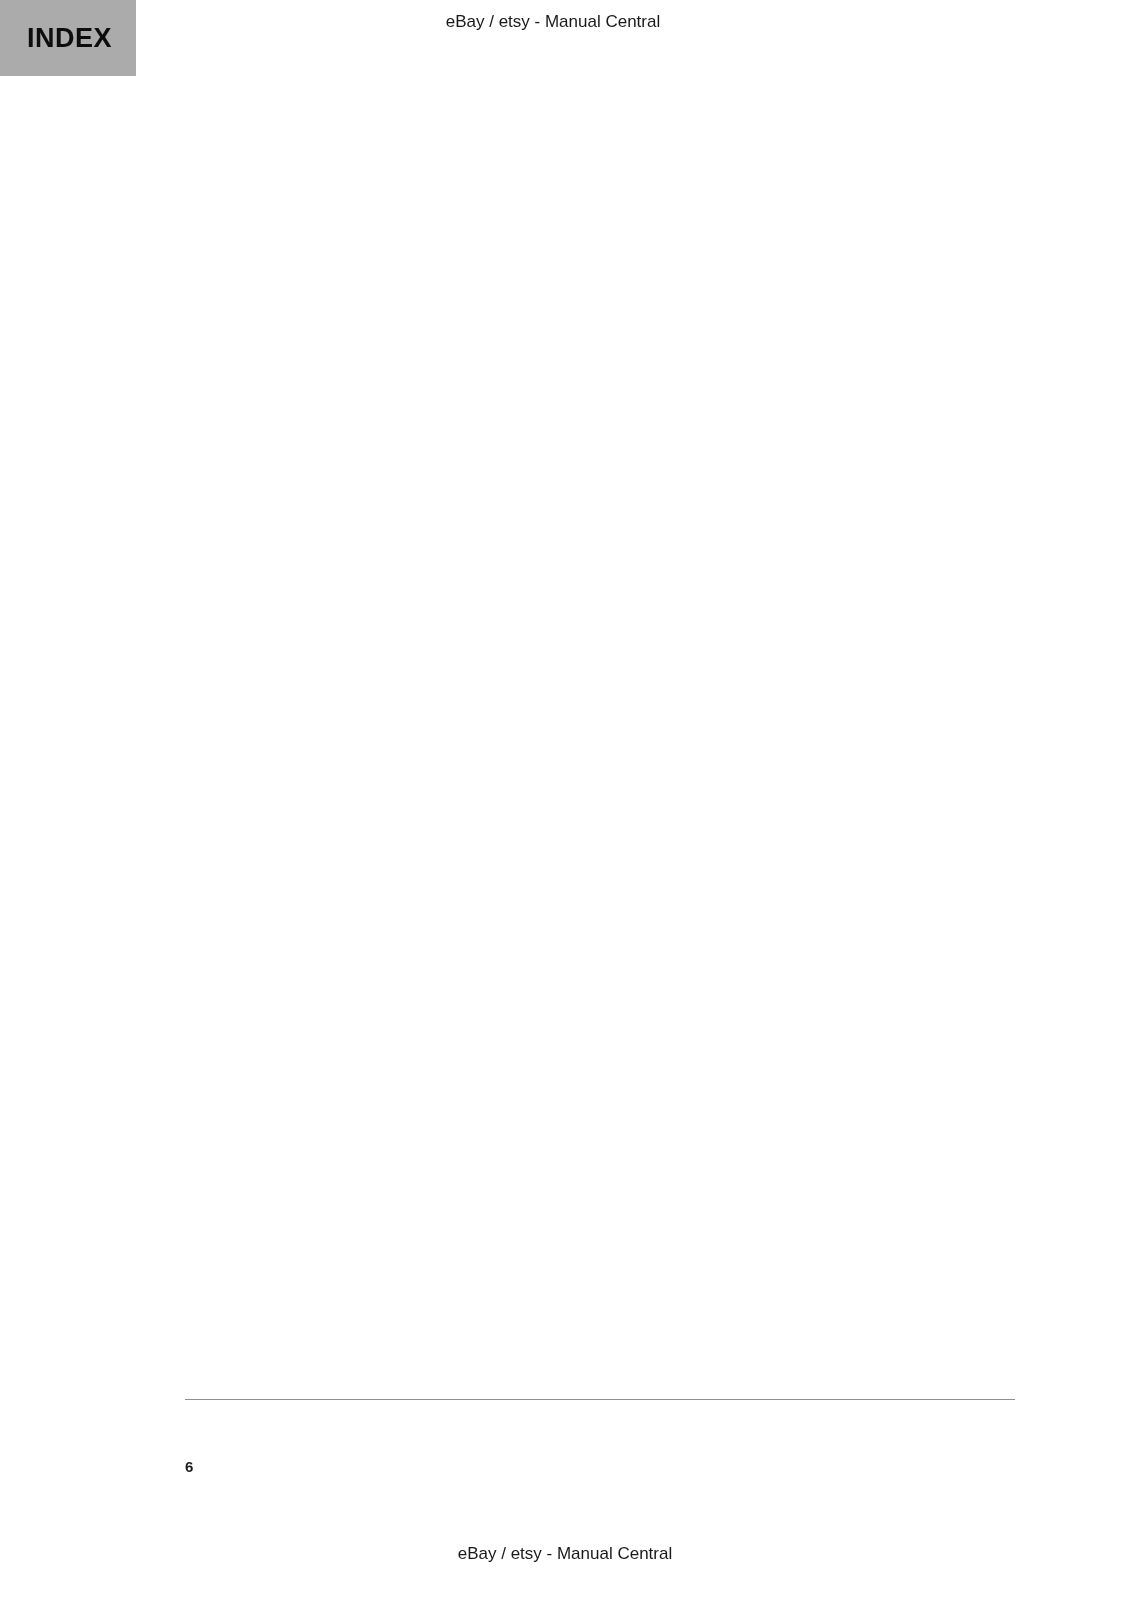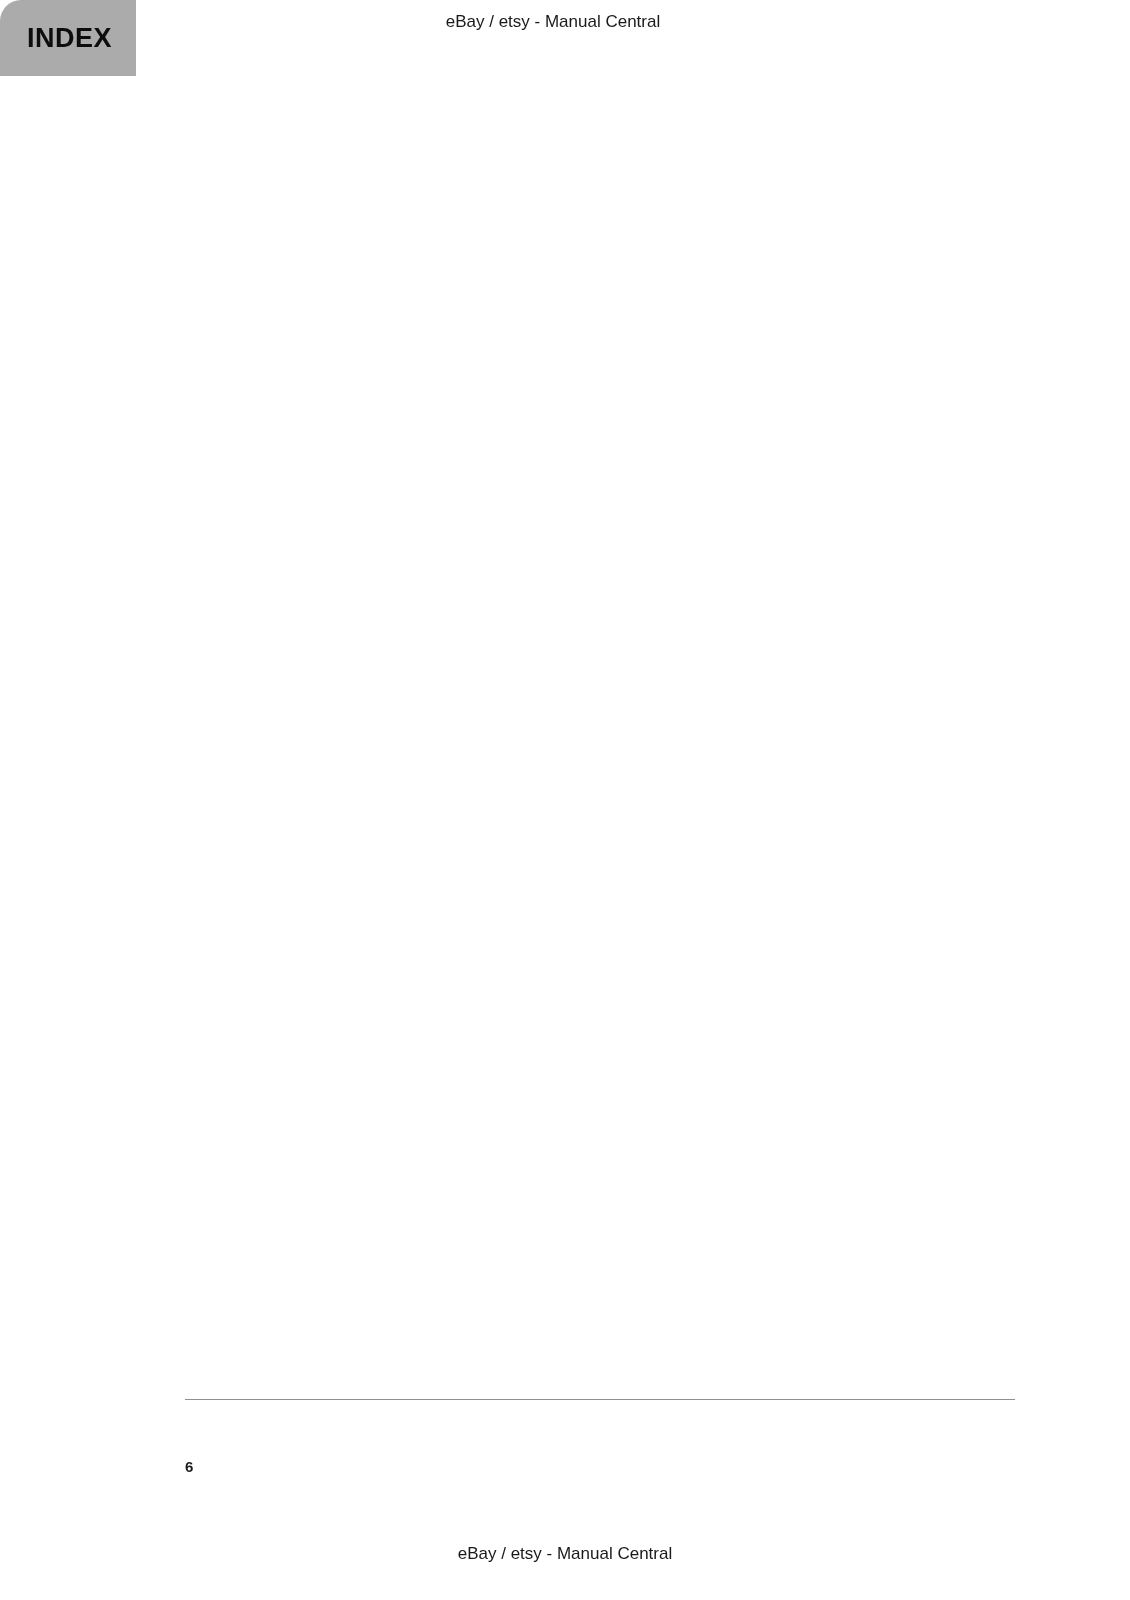--- a/index.html
+++ b/index.html
@@ -6,21 +6,21 @@
   html, body { width: 1130px; height: 1600px; }
   body {
     font-family: "Liberation Sans", sans-serif;
     color: #1c1c1c;
     background: #ffffff;
     position: relative;
   }
   .page {
     position: absolute; inset: 0;
     width: 1130px; height: 1600px;
-    background: #ffffff; overflow: hidden; border-radius: 21px;
+    background: #ffffff; overflow: hidden;
   }
   
   .index-tab {
     position: absolute; left: 0; top: 0;
     width: 136px; height: 76px;
     background: #ababab;
     display: flex; align-items: center;
   }
   .index-tab .tab-label {
     font-size: 27px; font-weight: bold; color: #0d0d0d;

